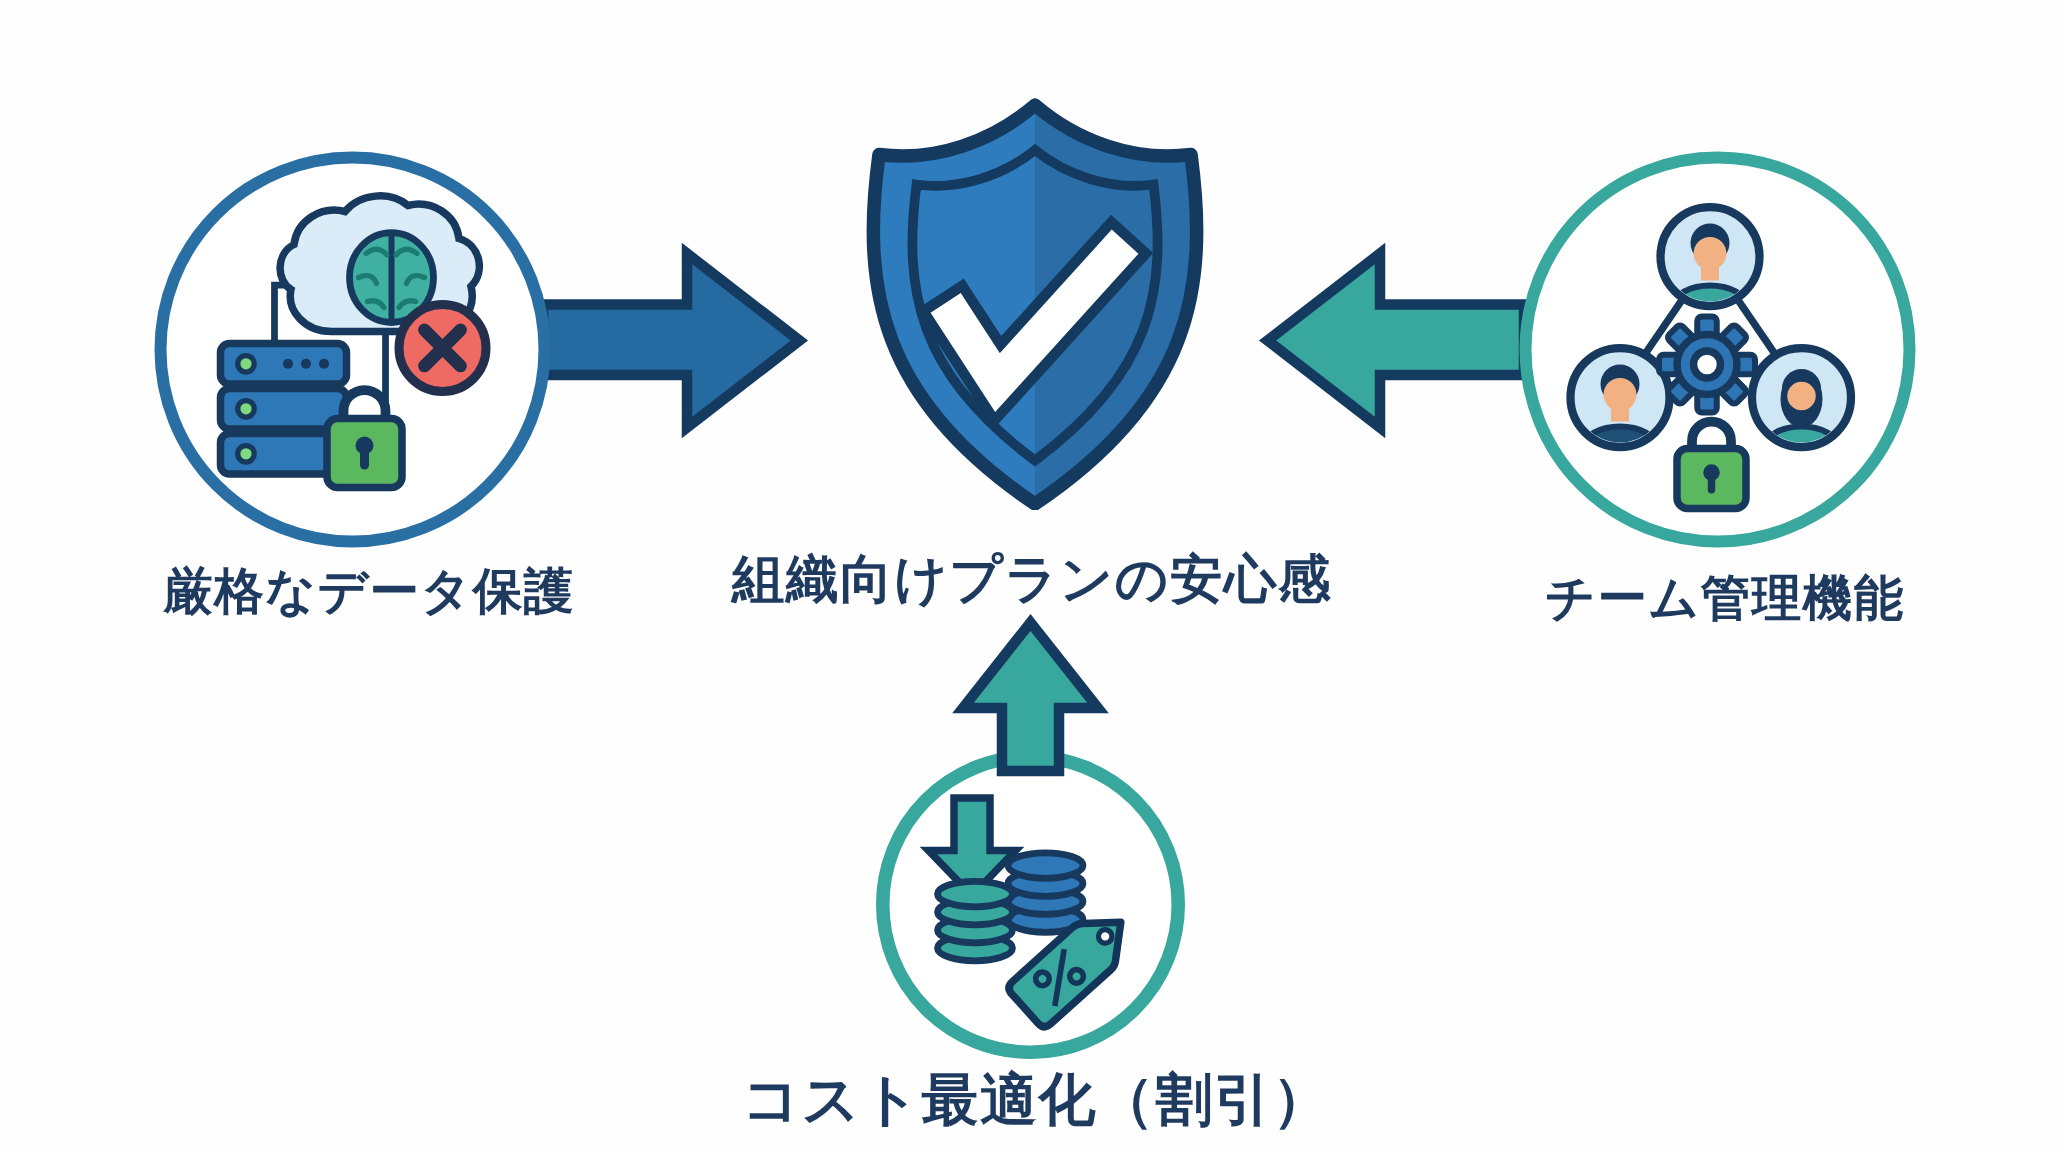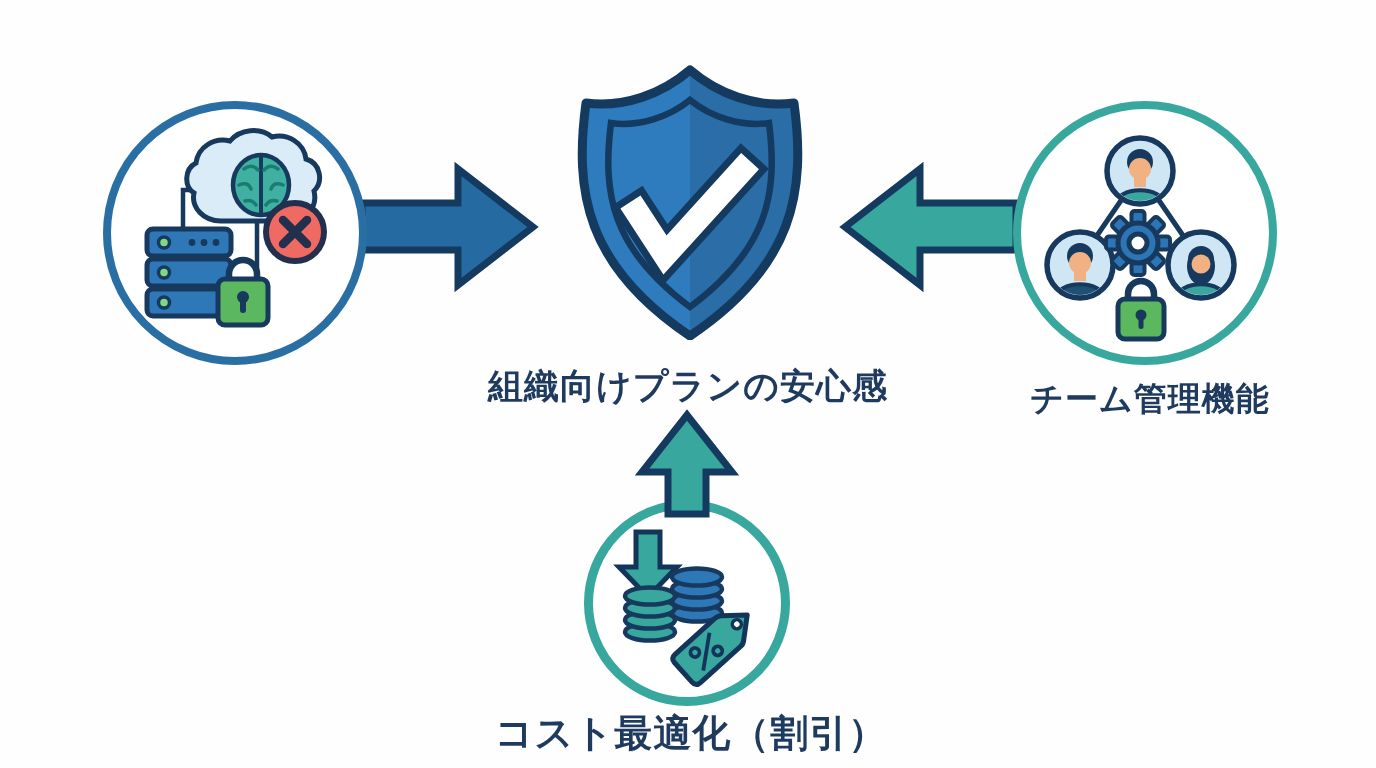--- a/index.html
+++ b/index.html
@@ -199,17 +199,18 @@
     <path d="M122 6 C150 30 188 44 226 39 C238 128 226 202 122 272 C18 202 6 128 18 39 C56 44 94 30 122 6 Z" fill="#2e7cbd"></path>
     <path d="M122 6 C150 30 188 44 226 39 C238 128 226 202 122 272 Z" fill="#2a6da7"></path>
     <path d="M122 6 C150 30 188 44 226 39 C238 128 226 202 122 272 C18 202 6 128 18 39 C56 44 94 30 122 6 Z" fill="none" stroke="#153a60" stroke-width="9" stroke-linejoin="round"></path>
     <path d="M122 36 C143 53 173 63 201 59 C210 130 200 185 122 243 C44 185 34 130 43 59 C71 63 101 53 122 36 Z" fill="none" stroke="#153a60" stroke-width="6.5"></path>
     <g>
       <path d="M69 148 L97 191 L174 106" fill="none" stroke="#153a60" stroke-width="38" stroke-linecap="square" stroke-linejoin="miter"></path>
       <path d="M69 148 L97 191 L174 106" fill="none" stroke="#ffffff" stroke-width="24" stroke-linecap="square" stroke-linejoin="miter"></path>
     </g>
   </svg>
 
+  <div class="label label-left">厳格なデータ保護</div>
   <div class="label label-center">組織向けプランの安心感</div>
   <div class="label label-right">チーム管理機能</div>
   <div class="label label-bottom">コスト最適化（割引）</div>
 
 </div>
 
 </body></html>

